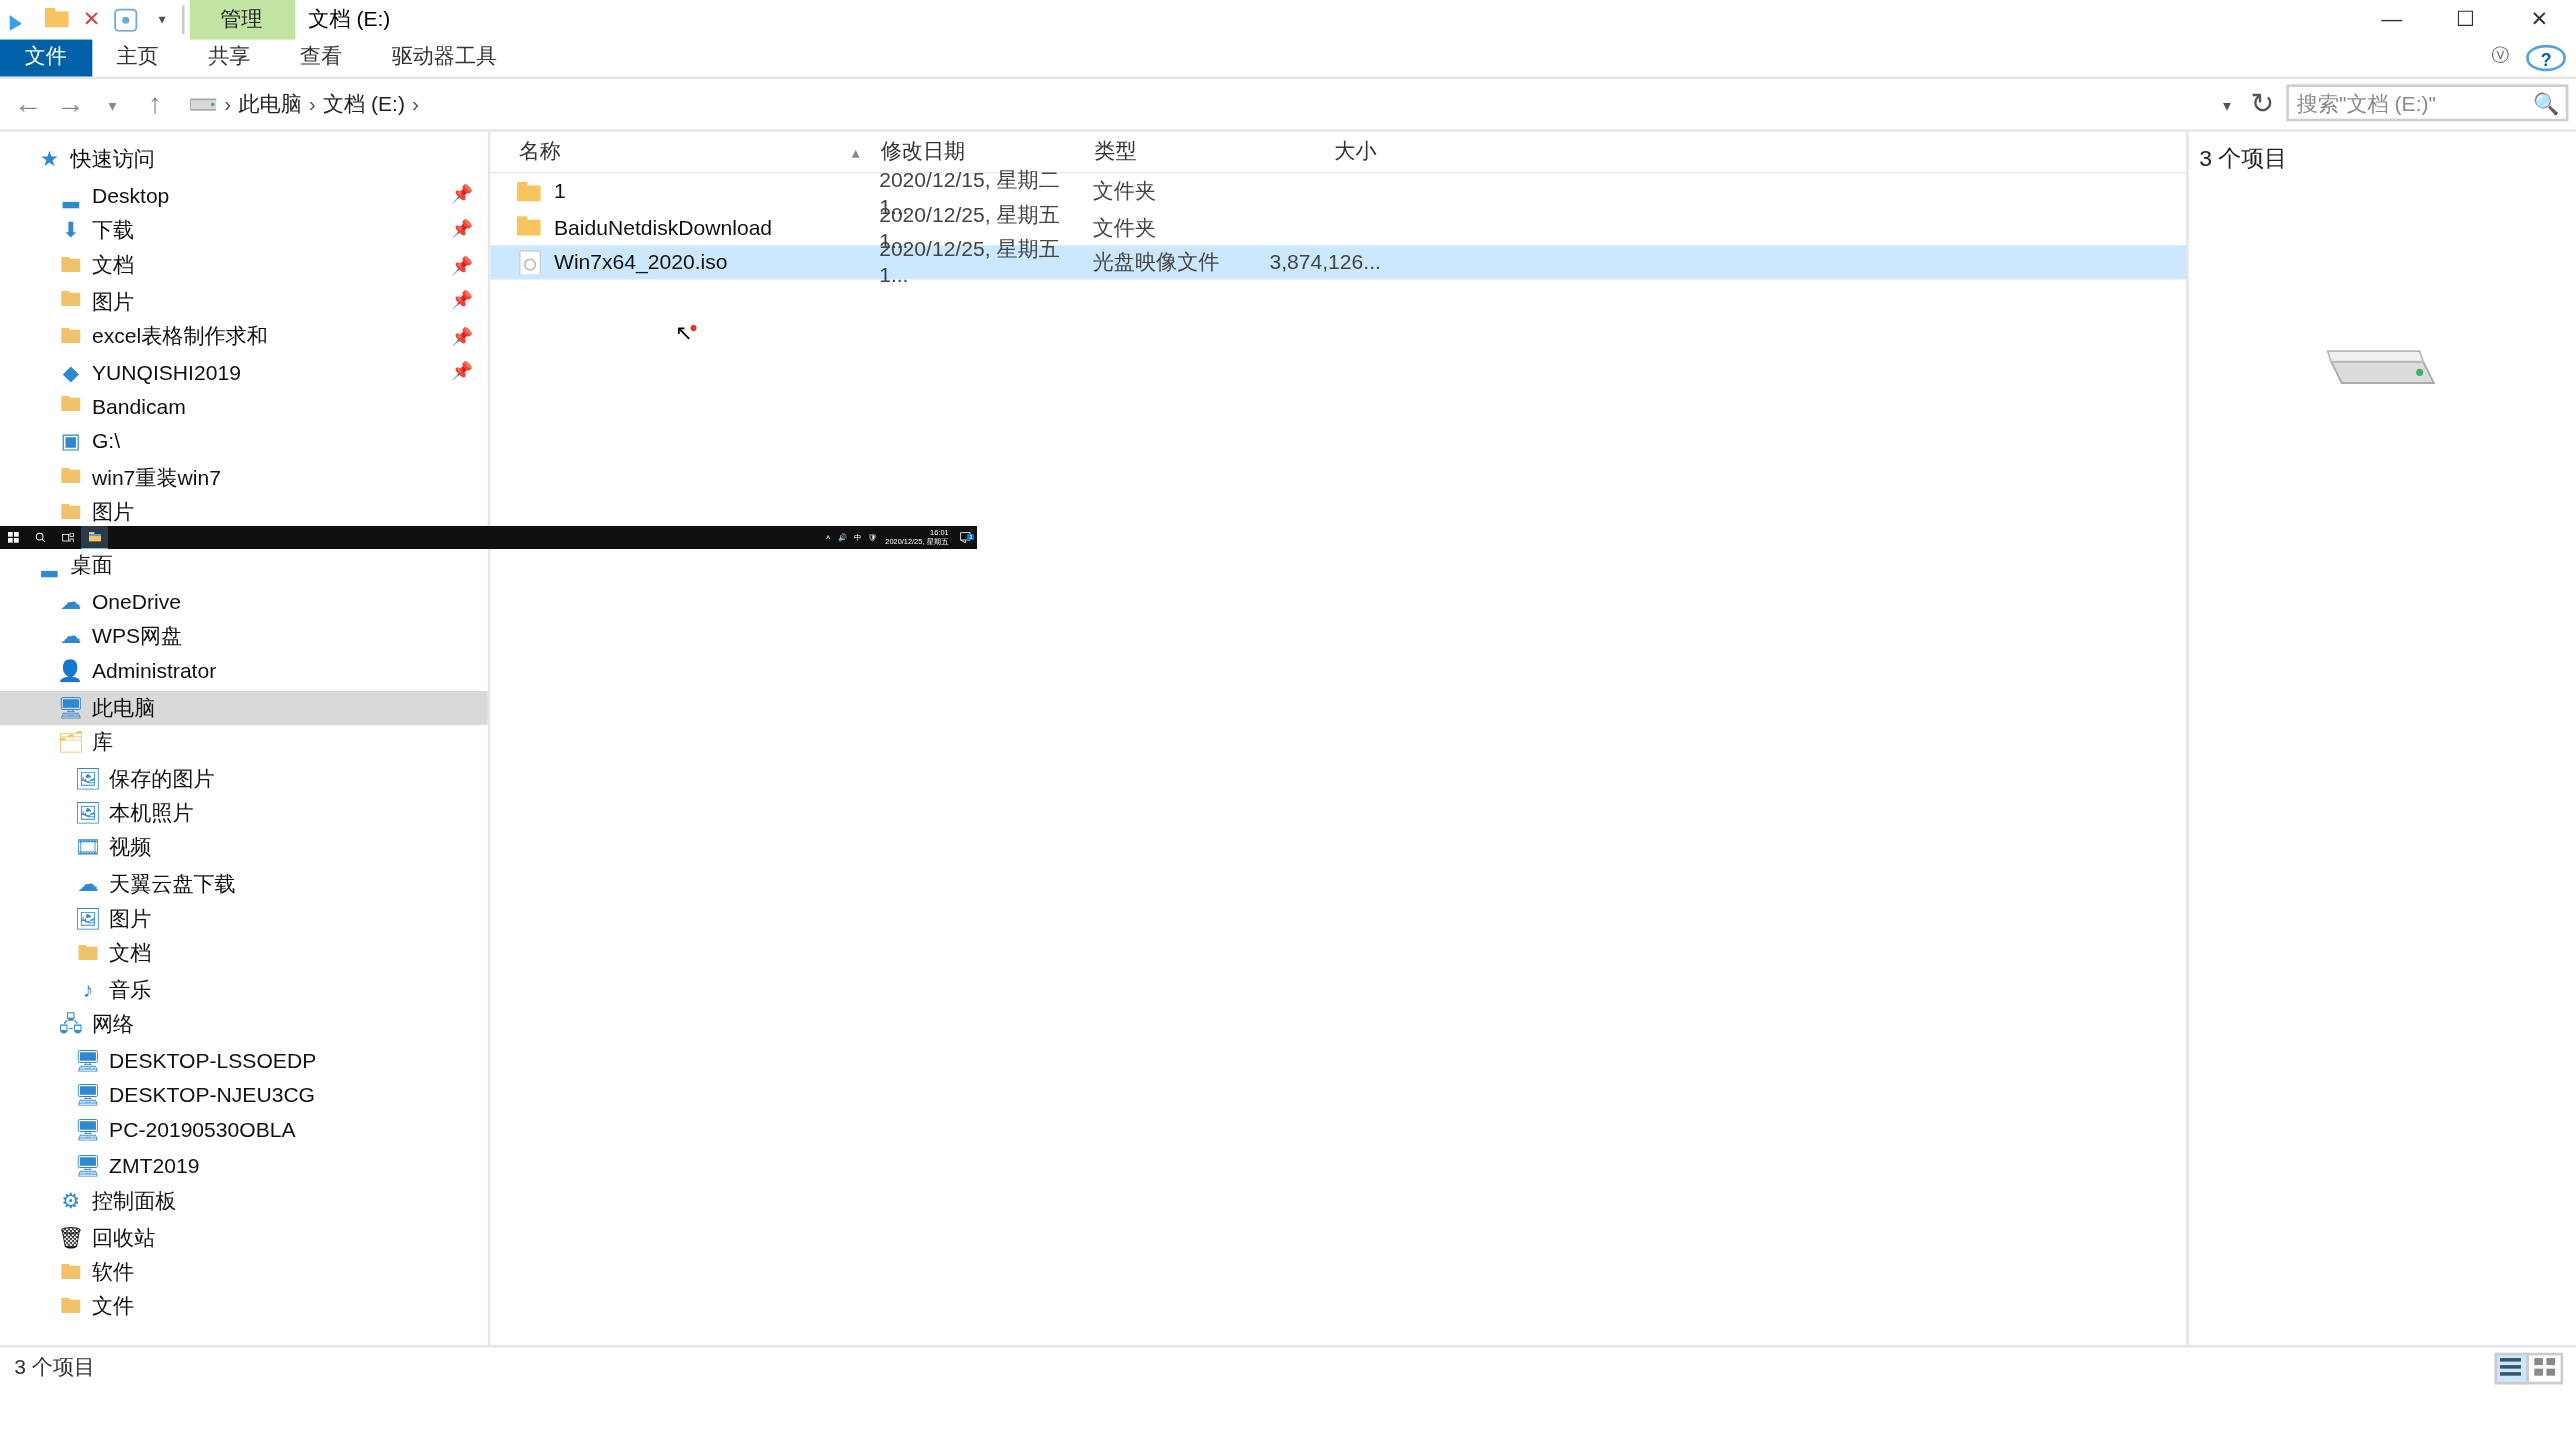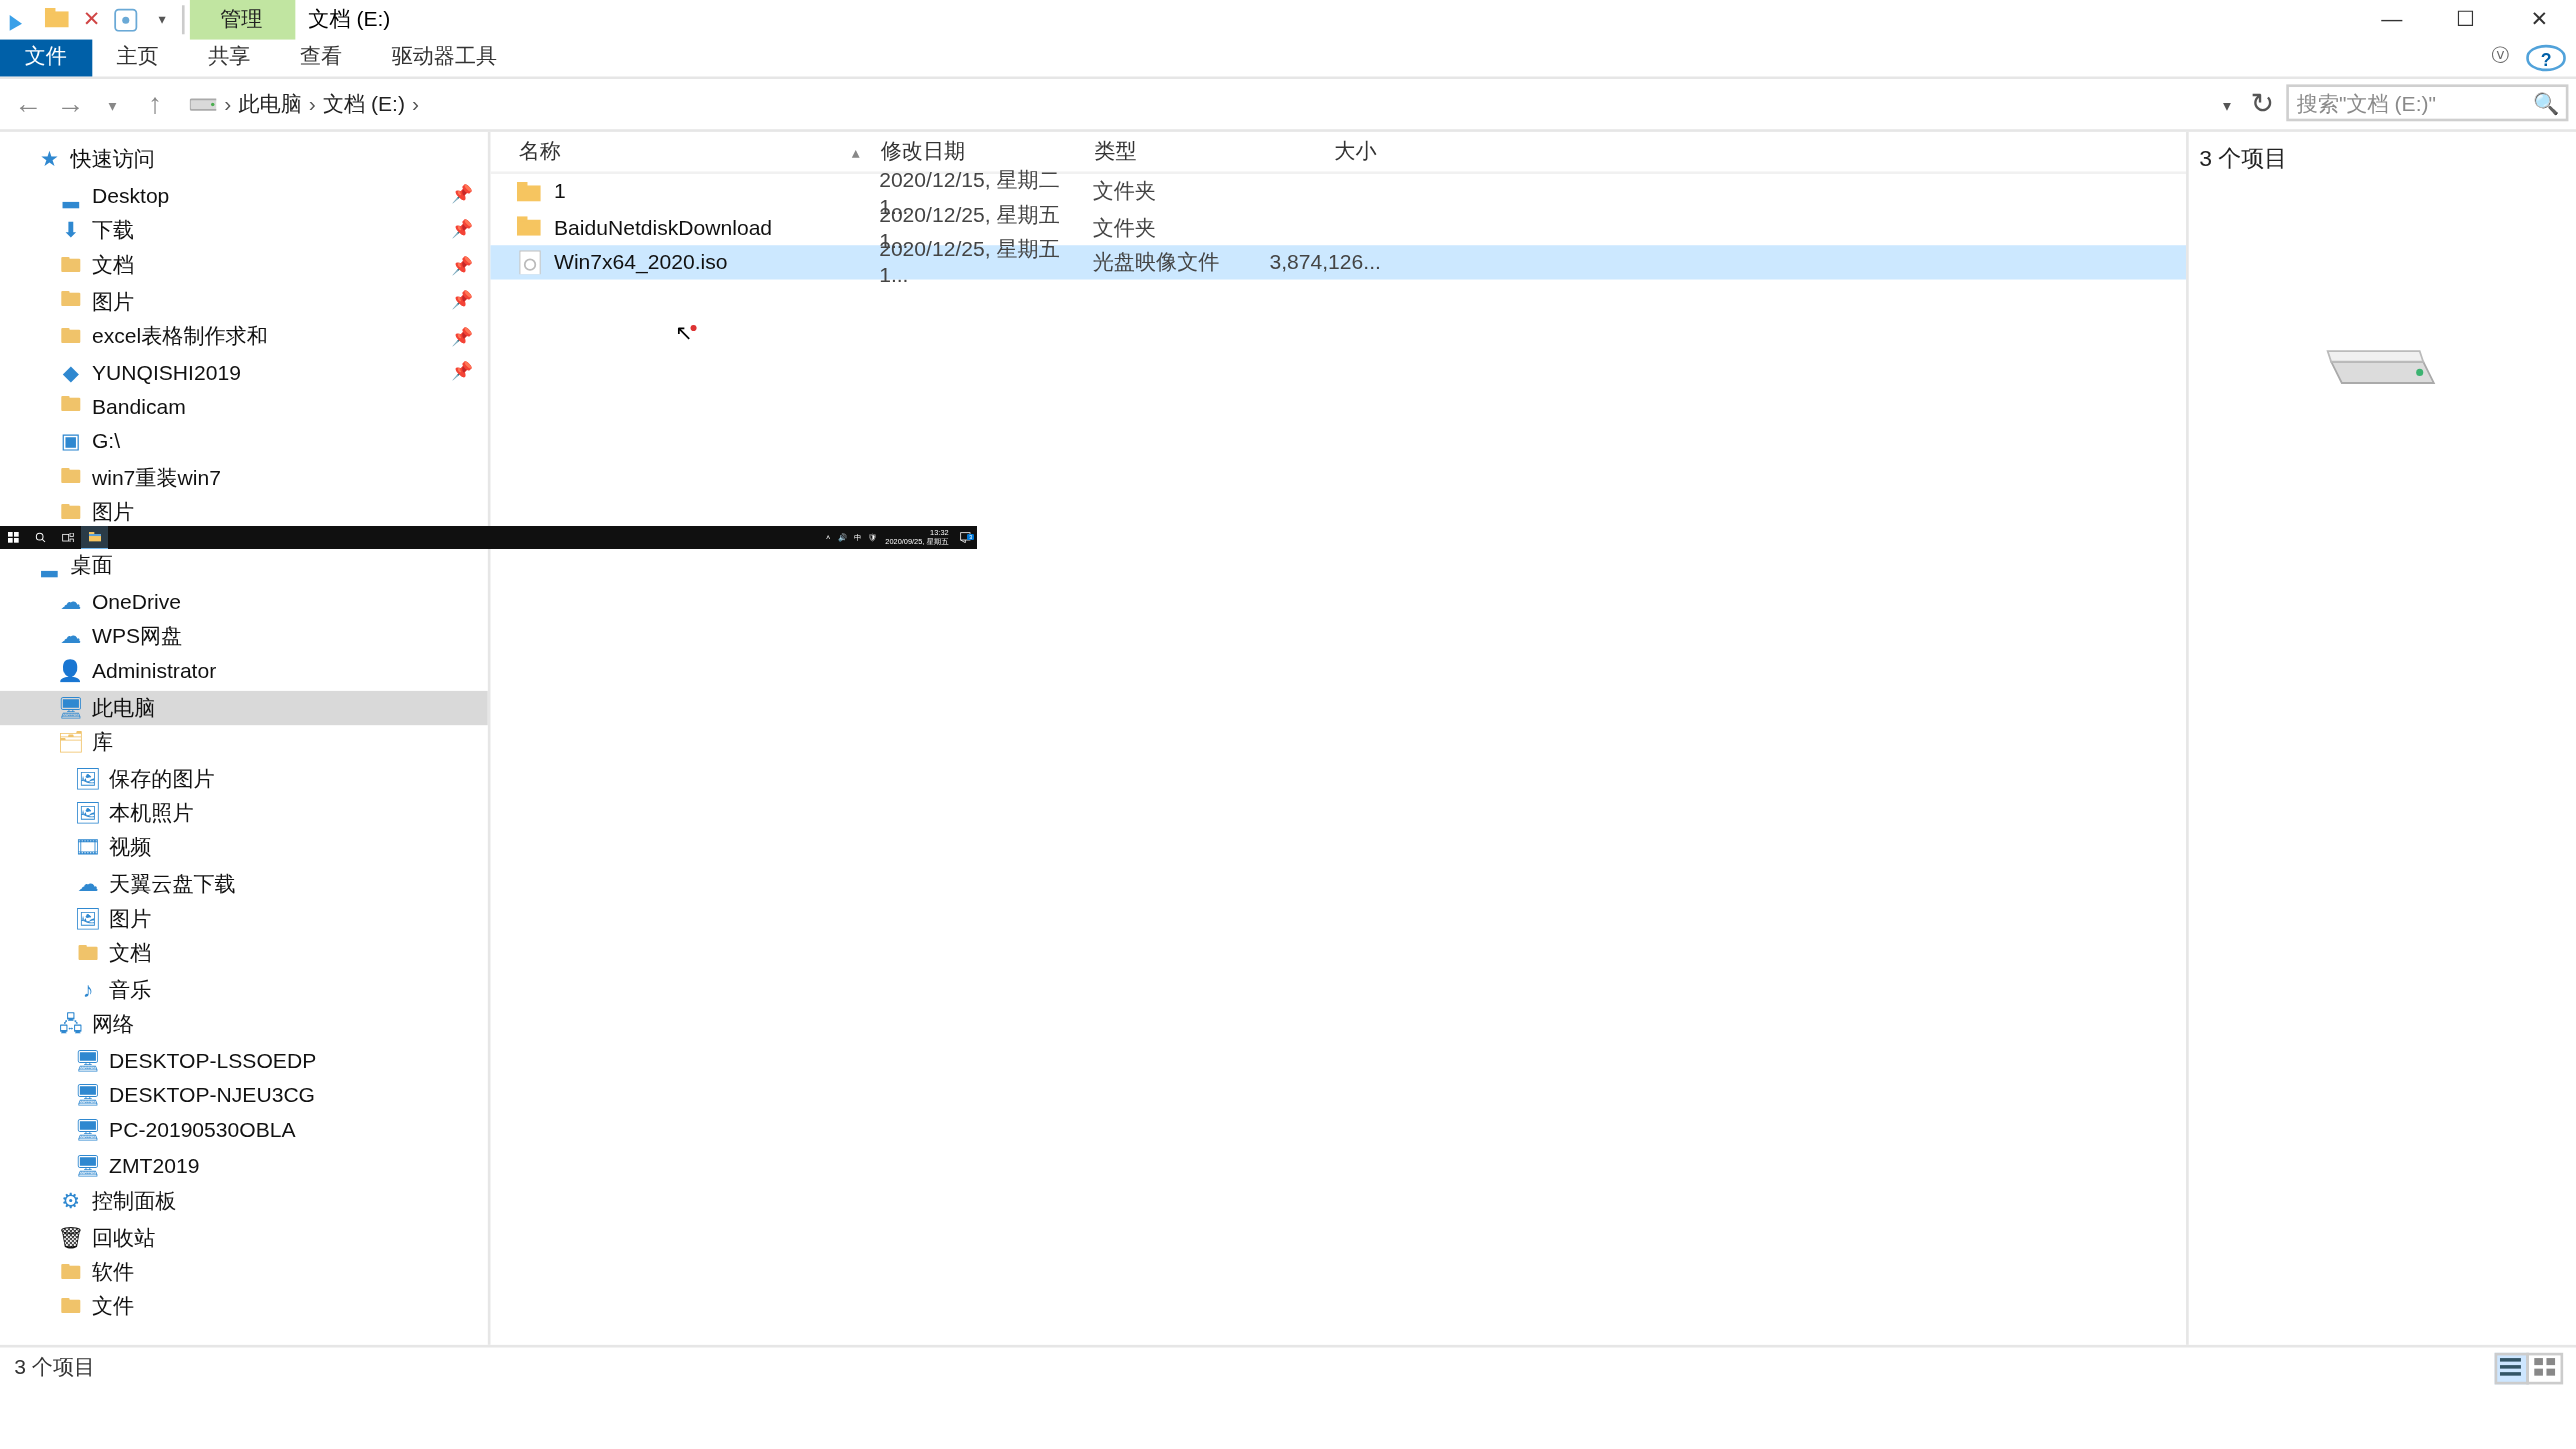--- a/index.html
+++ b/index.html
@@ -460,22 +460,22 @@
   </div>
 
   <div class="tray">
     <div class="tic">˄</div>
     <div class="tic">🔊</div>
     <div class="tic">
           <span>中</span>
         </div>
     <div class="tic">🛡</div>
     <div class="clock">
-      <div>13:32</div>
-      <div>2020/09/25, 星期五</div>
+      <div>16:01</div>
+      <div>2020/12/25, 星期五</div>
     </div>
     <div class="notif">
       <svg width="10.7" height="10.7" viewBox="0 0 16 16" fill="none" stroke="#fff" stroke-width="1.2">
             <rect x="1" y="1" width="14" height="11"></rect>
             <path d="M1 12 L8 16 L8 12"></path>
           </svg>
       <span class="badge">3</span>
     </div>
   </div>
 </div>

